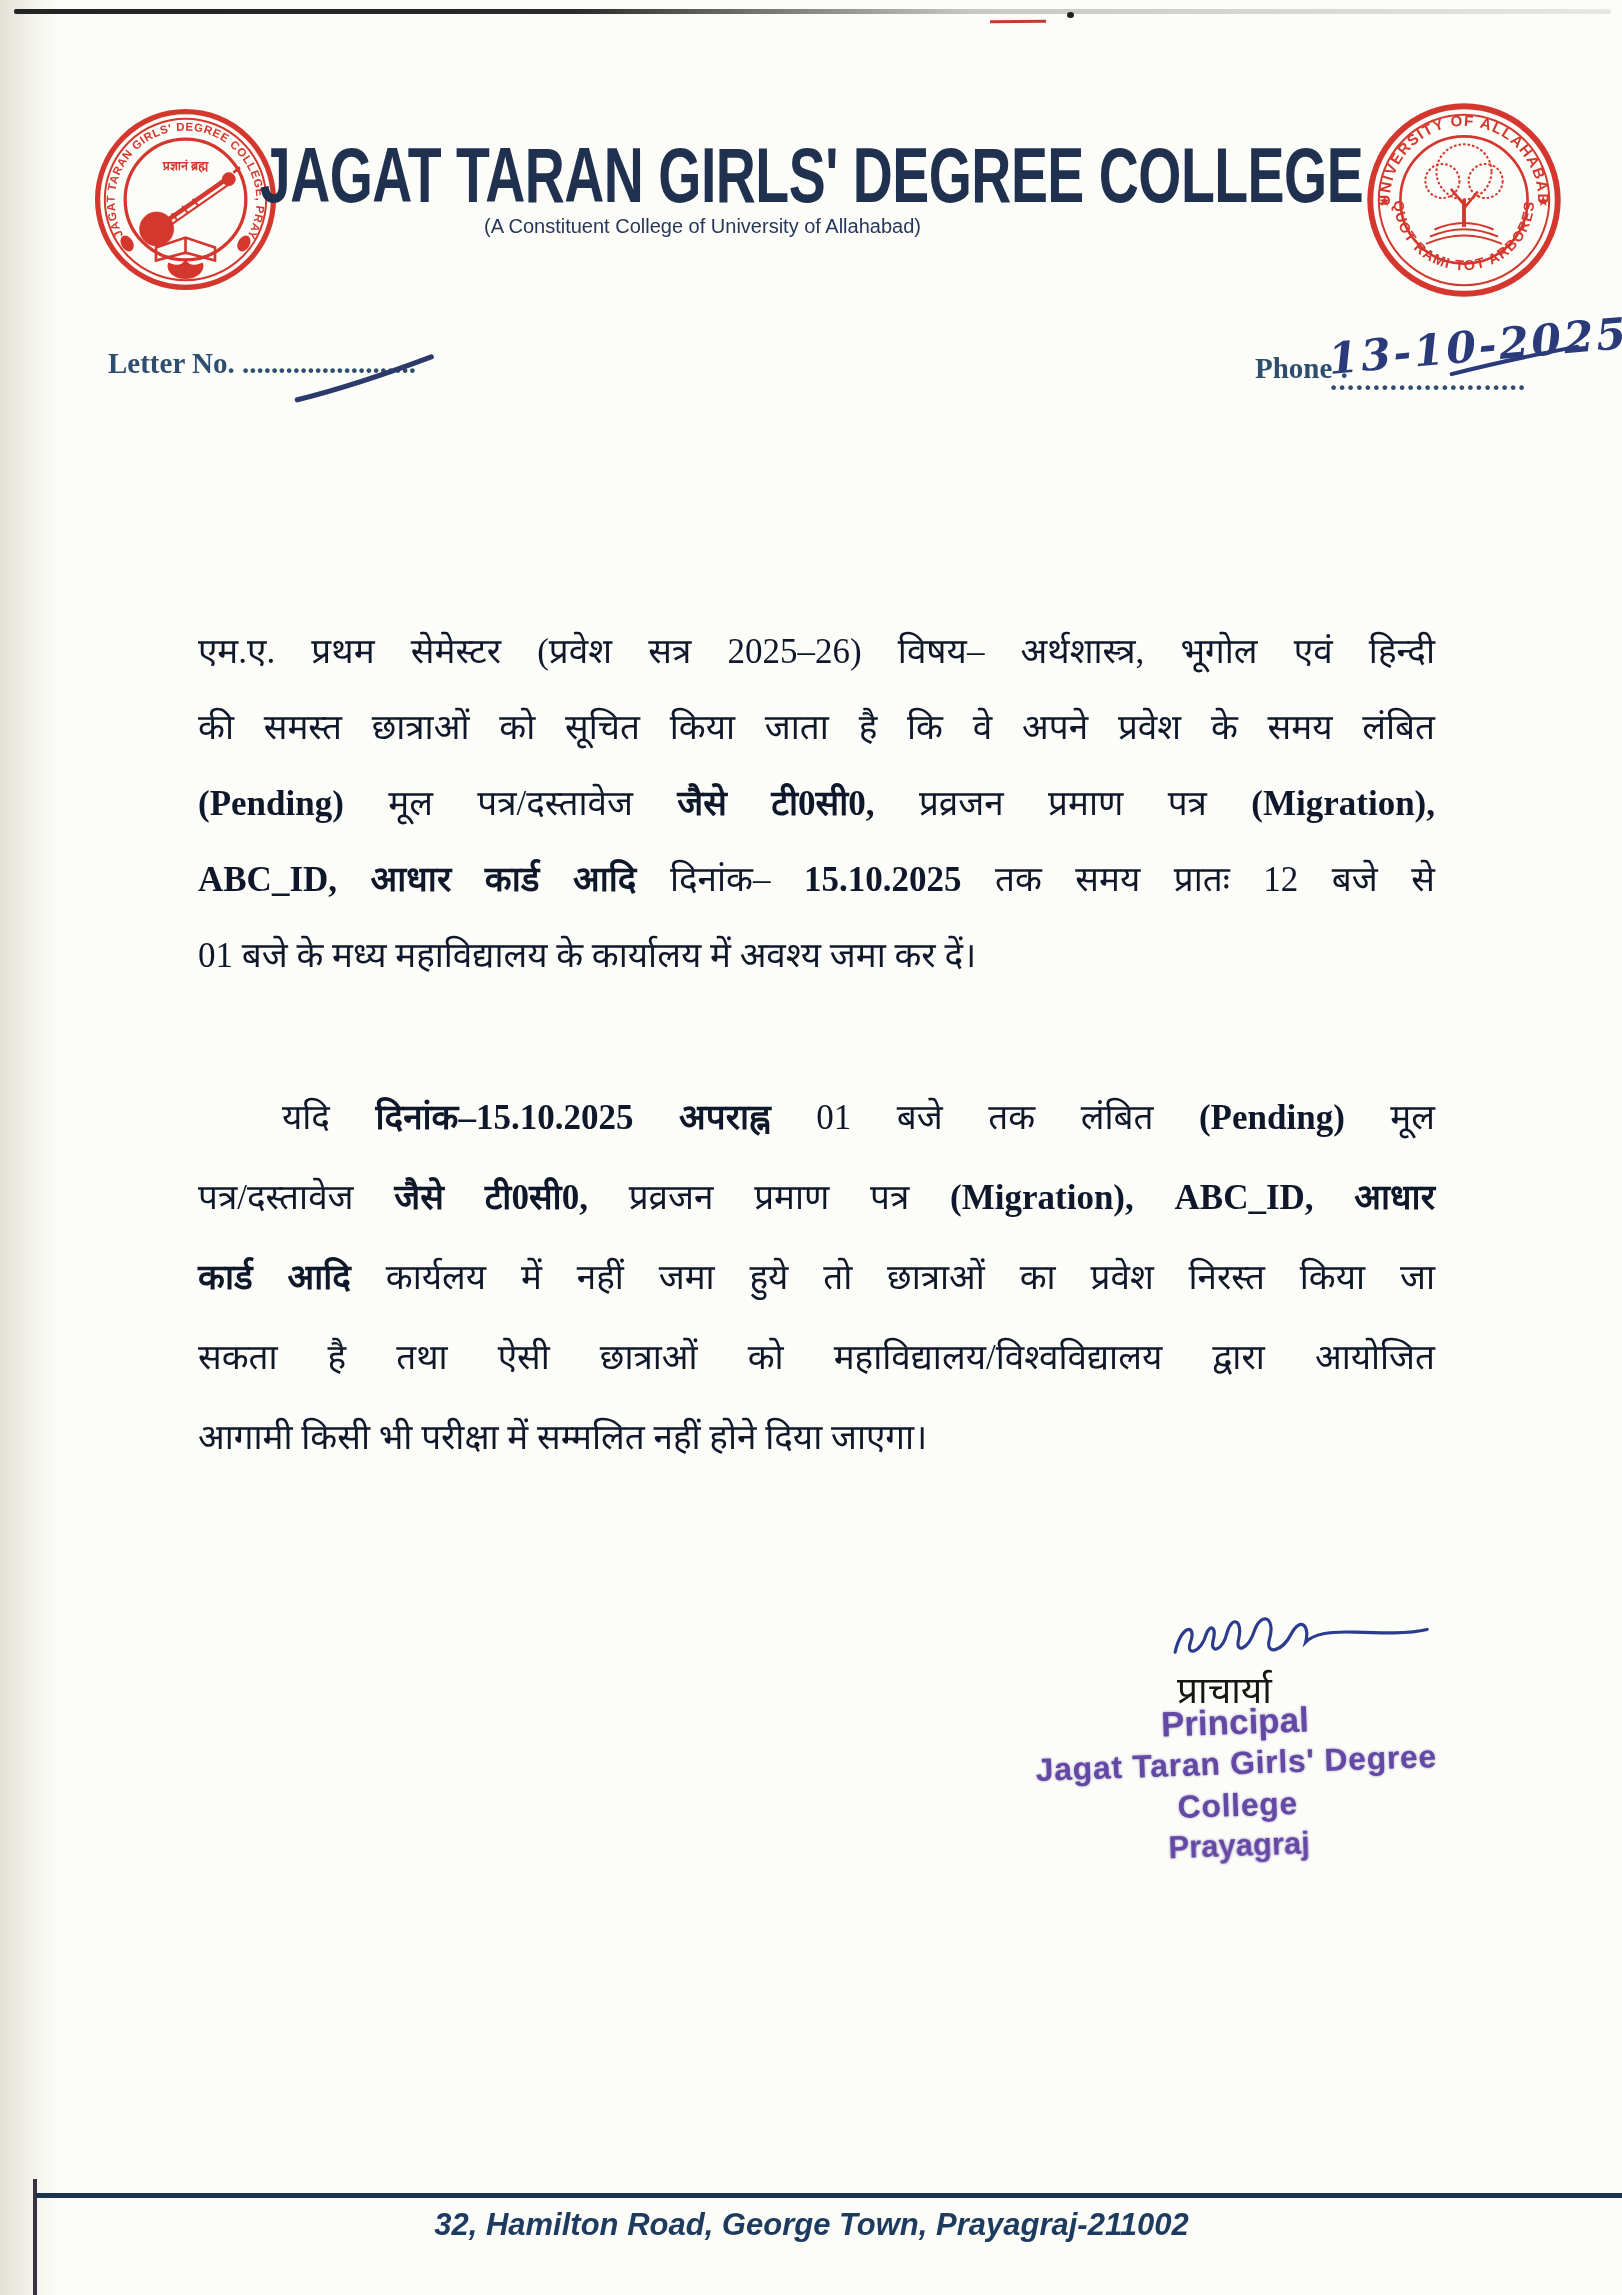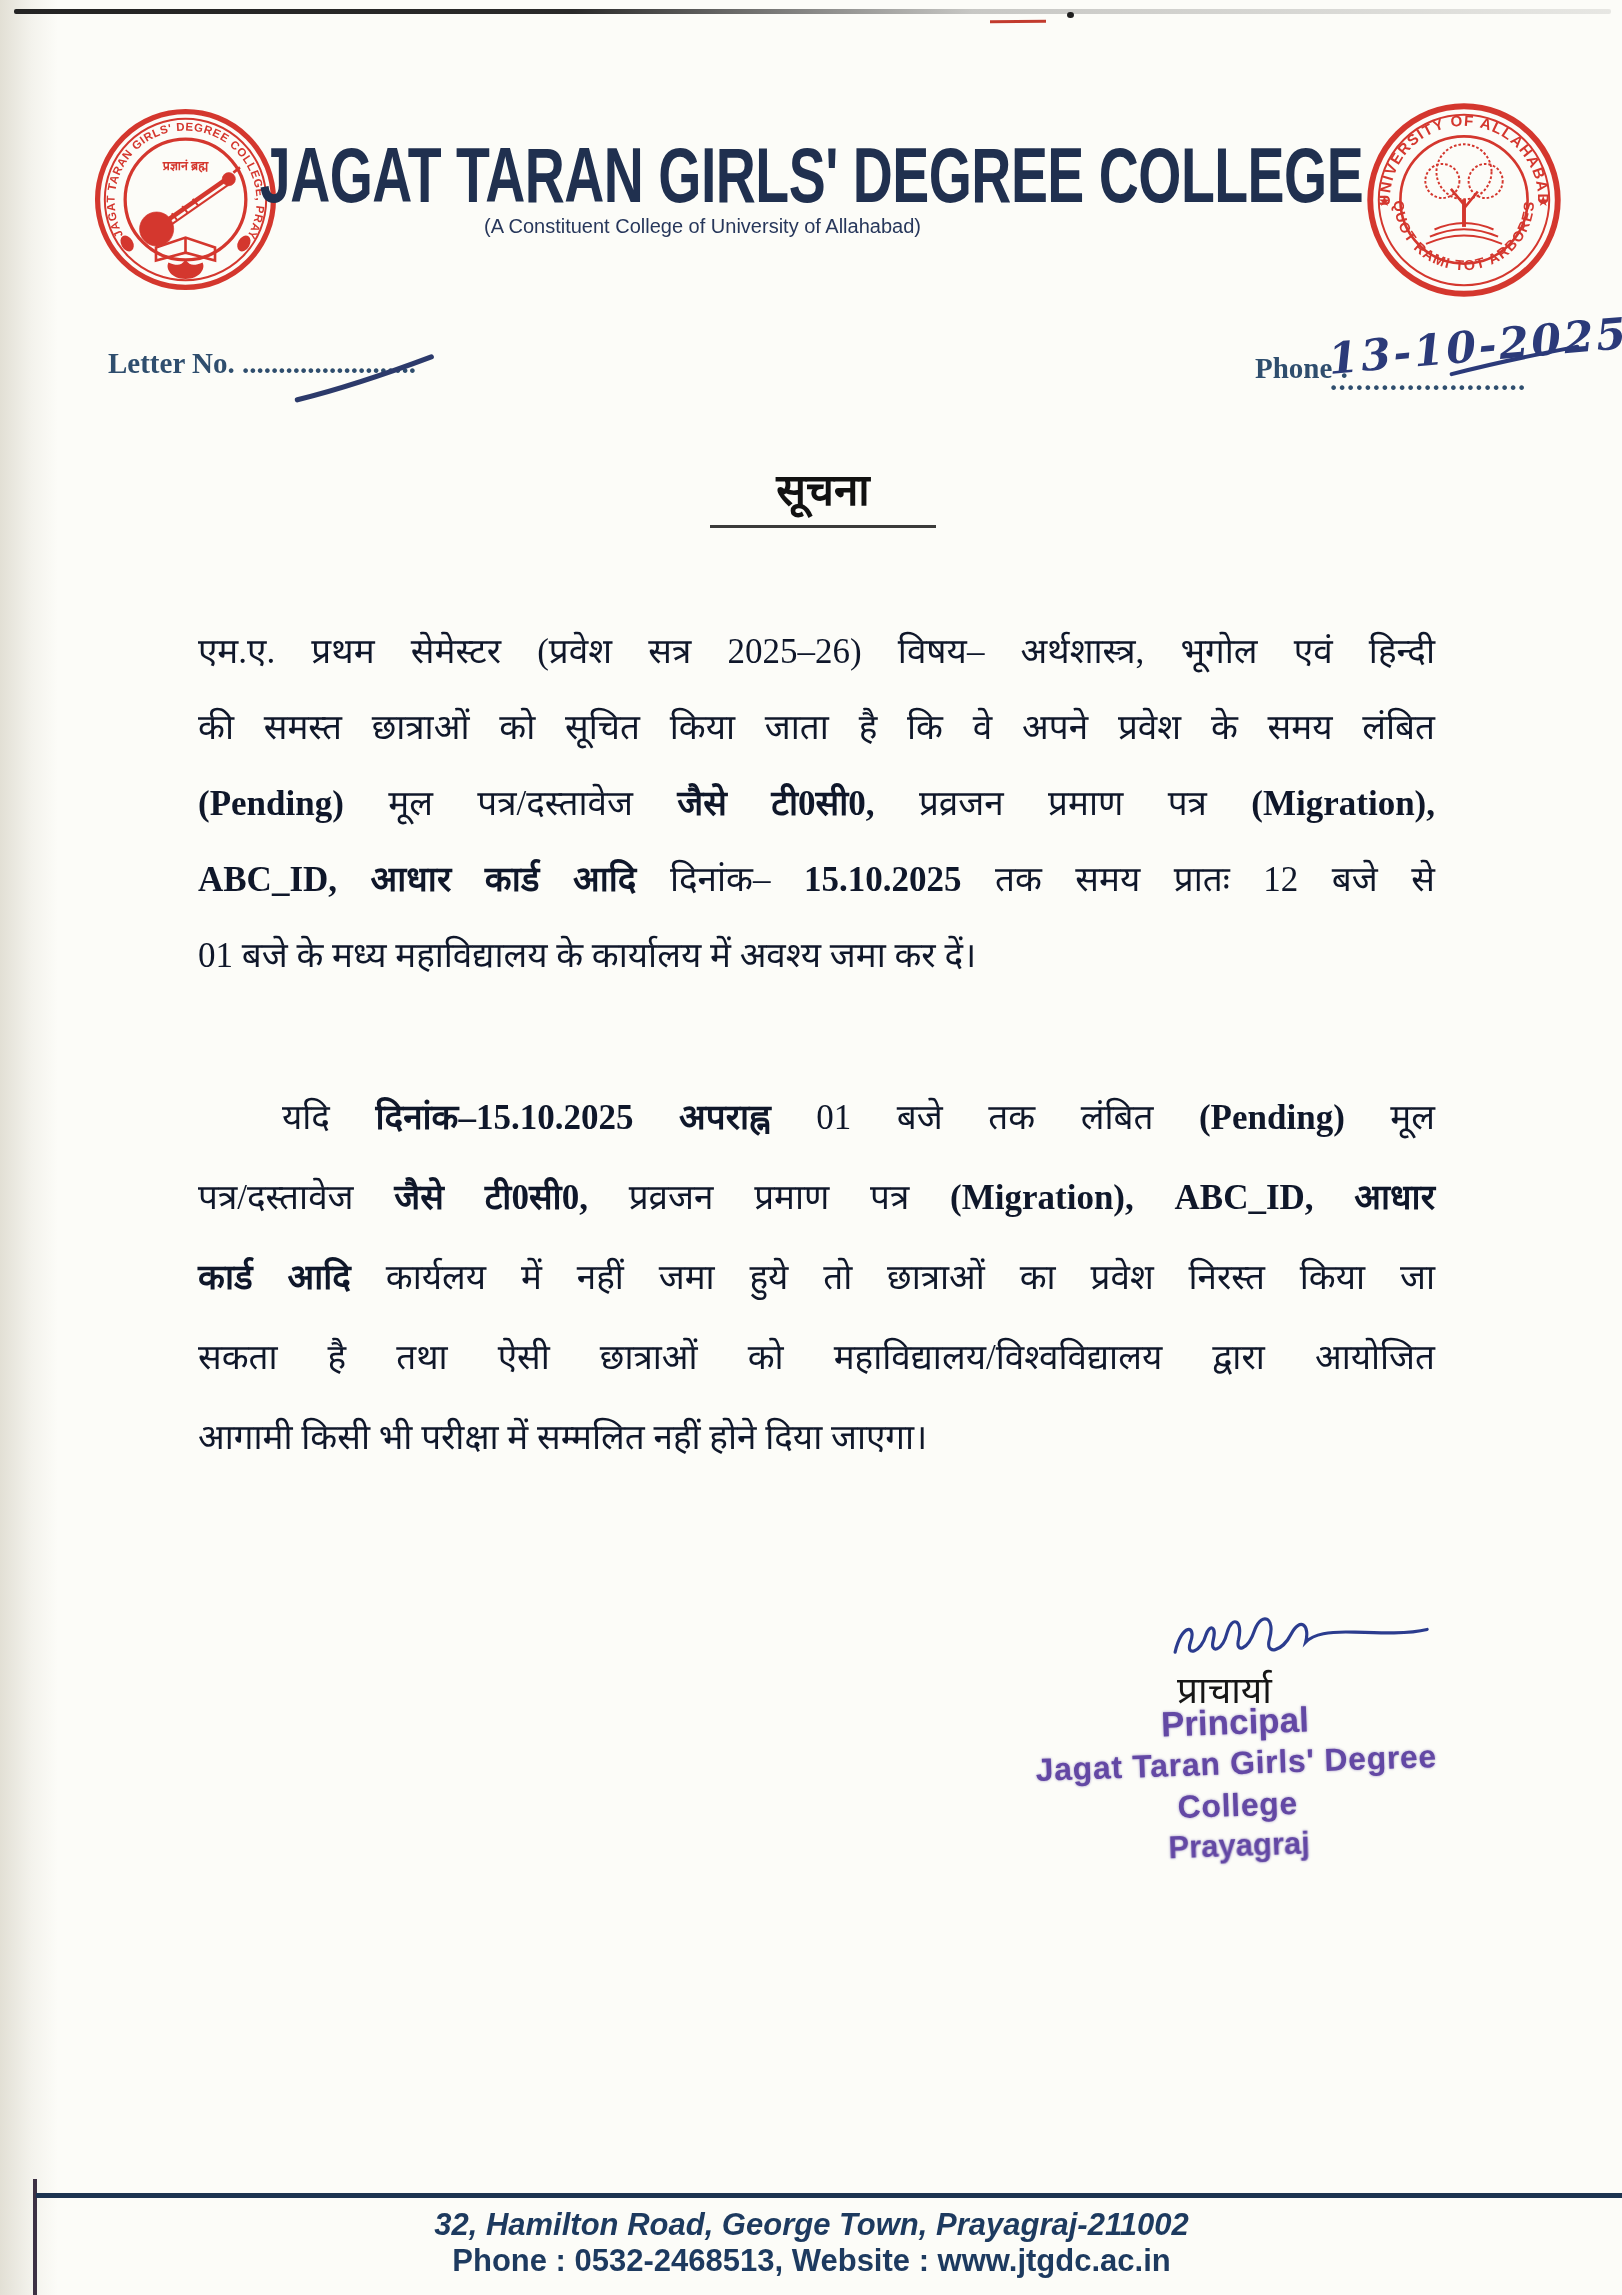--- a/index.html
+++ b/index.html
@@ -158,21 +158,20 @@
   <svg class="letterno-slash" viewBox="0 0 220 80">
     <path d="M6,72 Q95,50 212,6" stroke="#2c3a6b" stroke-width="8" fill="none" stroke-linecap="round"></path>
   </svg>
   <div class="date-line">Phone : </div>
   <div class="date-dots">.......................</div>
   <div class="date-ink">13-10-2025</div>
   <svg class="date-flourish" viewBox="0 0 200 70">
     <path d="M4,52 Q90,30 196,10" stroke="#2b3a79" stroke-width="6" fill="none" stroke-linecap="round"></path>
   </svg>
 
-  <div class="notice-title">सूचना</div>
 
   <div class="para para1">
       <div class="tline"><span>एम.ए. प्रथम सेमेस्टर (प्रवेश सत्र 2025–26)  विषय– अर्थशास्त्र, भूगोल एवं हिन्दी</span></div>
       <div class="tline"><span>की समस्त छात्राओं को सूचित किया जाता है कि वे अपने प्रवेश के समय लंबित</span></div>
       <div class="tline"><span class="b">(Pending) </span><span>मूल पत्र/दस्तावेज </span><span class="b">जैसे टी0सी0,</span><span> प्रव्रजन प्रमाण पत्र </span><span class="b">(Migration),</span></div>
       <div class="tline"><span class="b">ABC_ID, आधार कार्ड आदि</span><span> दिनांक– </span><span class="b">15.10.2025</span><span> तक समय प्रातः 12 बजे से</span></div>
       <div class="tline last"><span>01 बजे के मध्य महाविद्यालय के कार्यालय में अवश्य जमा कर दें।</span></div>
     </div>
   <div class="para para2">
       <div class="tline"><span>यदि </span><span class="b">दिनांक–15.10.2025 अपराह्न</span><span> 01 बजे तक लंबित </span><span class="b">(Pending)</span><span> मूल</span></div>
@@ -187,16 +186,15 @@
   </svg>
   <div class="designation-hi">प्राचार्या</div>
   <div class="stamp">
     <div class="stamp-line1">Principal</div>
     <div class="stamp-line2">Jagat Taran Girls' Degree College</div>
     <div class="stamp-line3">Prayagraj</div>
   </div>
 
   <div class="footer-rule"></div>
   <div class="footer-address">32, Hamilton Road, George Town, Prayagraj-211002</div>
-  <div class="footer-contact">Phone : 0532-2468513, Website : www.jtgdc.ac.in</div>
 
 </div>
 
 
 </body></html>

